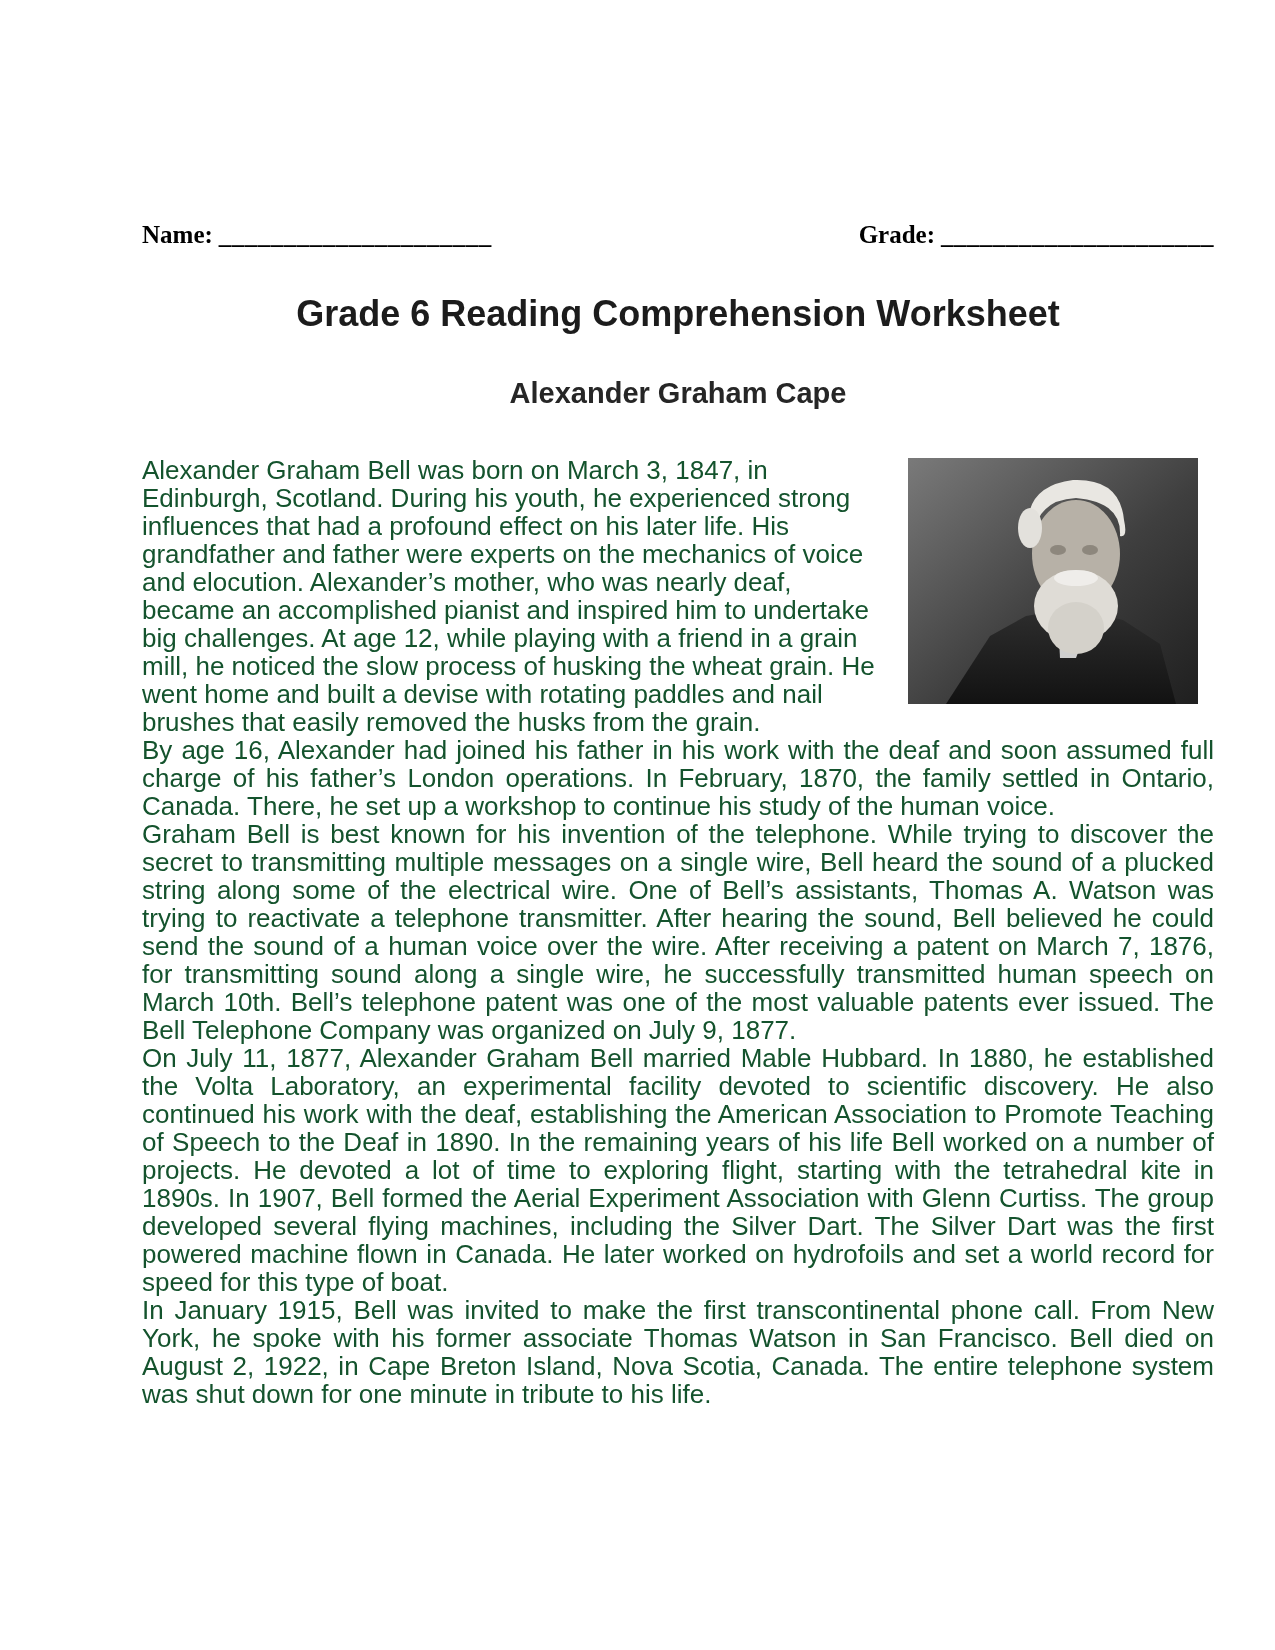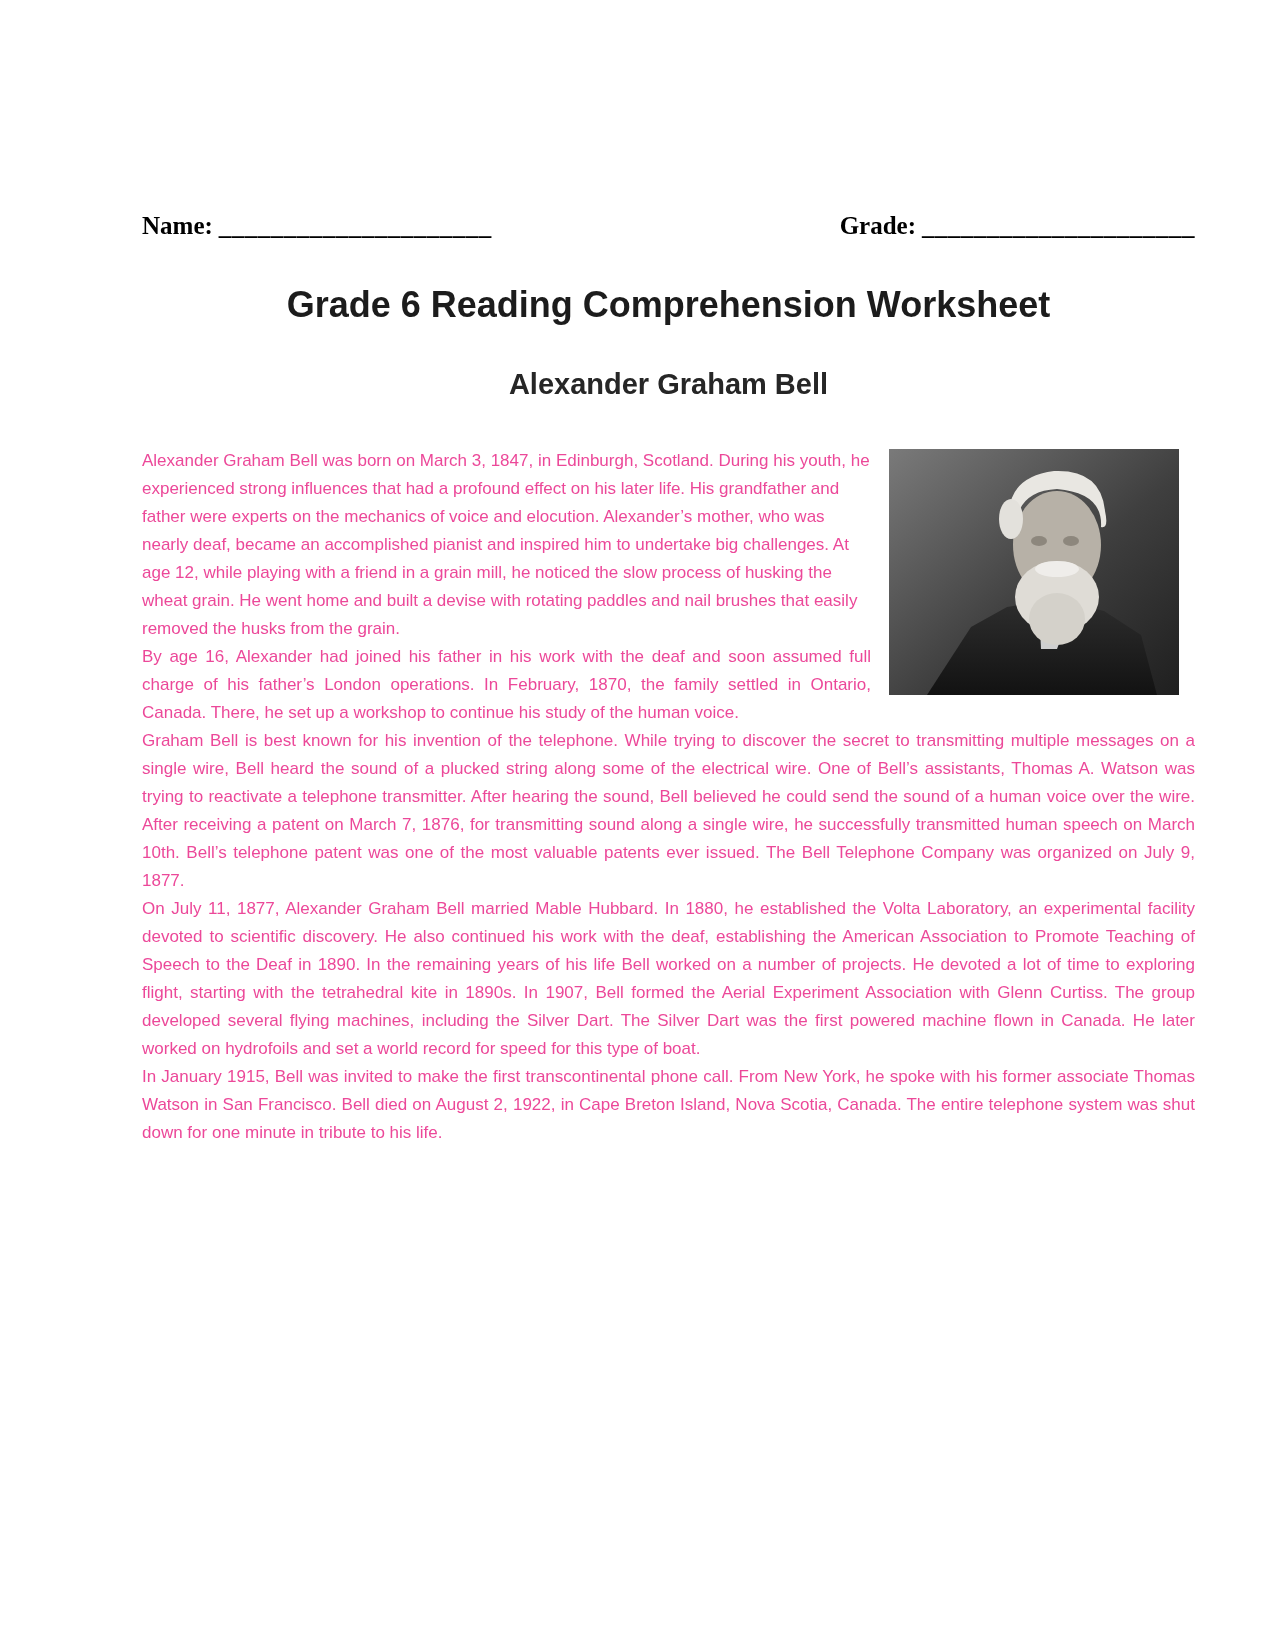--- a/index.html
+++ b/index.html
@@ -2,55 +2,55 @@
 <html><head>
 <meta charset="utf-8">
 <style>
   html, body { margin: 0; padding: 0; background: #ffffff; }
   .sheet {
     position: relative;
     width: 1275px;
     height: 1650px;
     box-sizing: border-box;
     background: #ffffff;
-    padding: 212px 80px 0 142px;
+    padding: 212px 61px 0 142px;
     font-family: "Liberation Sans", sans-serif;
     color: #333333;
     overflow: hidden;
   }
   .header-row {
     display: flex;
     justify-content: space-between;
     font-family: "Liberation Serif", serif;
     font-weight: bold;
     font-size: 25px;
     color: #000000;
     white-space: nowrap;
   }
   .field { display: inline-flex; align-items: baseline; gap: 6px; }
-  .blank { font-weight: bold; letter-spacing: 0.5px; }
+  .blank { font-weight: bold; letter-spacing: 0.5px; margin-top: 9px; }
   .title {
     text-align: center;
     font-size: 36px;
     font-weight: bold;
     color: #1c1c1c;
     margin: 44px 0 0 0;
   }
   .subtitle {
     text-align: center;
     font-size: 29px;
     font-weight: bold;
     color: #262626;
     margin: 42px 0 0 0;
   }
   .article {
     margin-top: 46px;
-    font-size: 17px;
+    font-size: 26px;
     line-height: 28px;
-    color: #ec4899;
+    color: #14532d;
   }
   .photo-frame {
     float: right;
     width: 290px;
     height: 246px;
     margin: 2px 16px 8px 18px;
     background: #444;
   }
   .photo-frame svg { display: block; width: 100%; height: 100%; }
   p.para { margin: 0; }
@@ -69,21 +69,21 @@
       <span class="blank">_____________________</span>
     </span>
     <span class="field">
       <span>Grade:</span>
       <span class="blank">_____________________</span>
     </span>
   </div>
 
   <div class="title">Grade 6 Reading Comprehension Worksheet</div>
 
-  <div class="subtitle">Alexander Graham Bell</div>
+  <div class="subtitle">Alexander Graham Cape</div>
 
   <div class="article">
     <div class="photo-frame">
       <svg viewBox="0 0 290 246" preserveAspectRatio="none">
         <defs>
           <linearGradient id="bgGrad" x1="0" y1="0" x2="1" y2="1">
             <stop offset="0" stop-color="#7a7a7a"></stop>
             <stop offset="0.55" stop-color="#3f3f3f"></stop>
             <stop offset="1" stop-color="#1f1f1f"></stop>
           </linearGradient>

